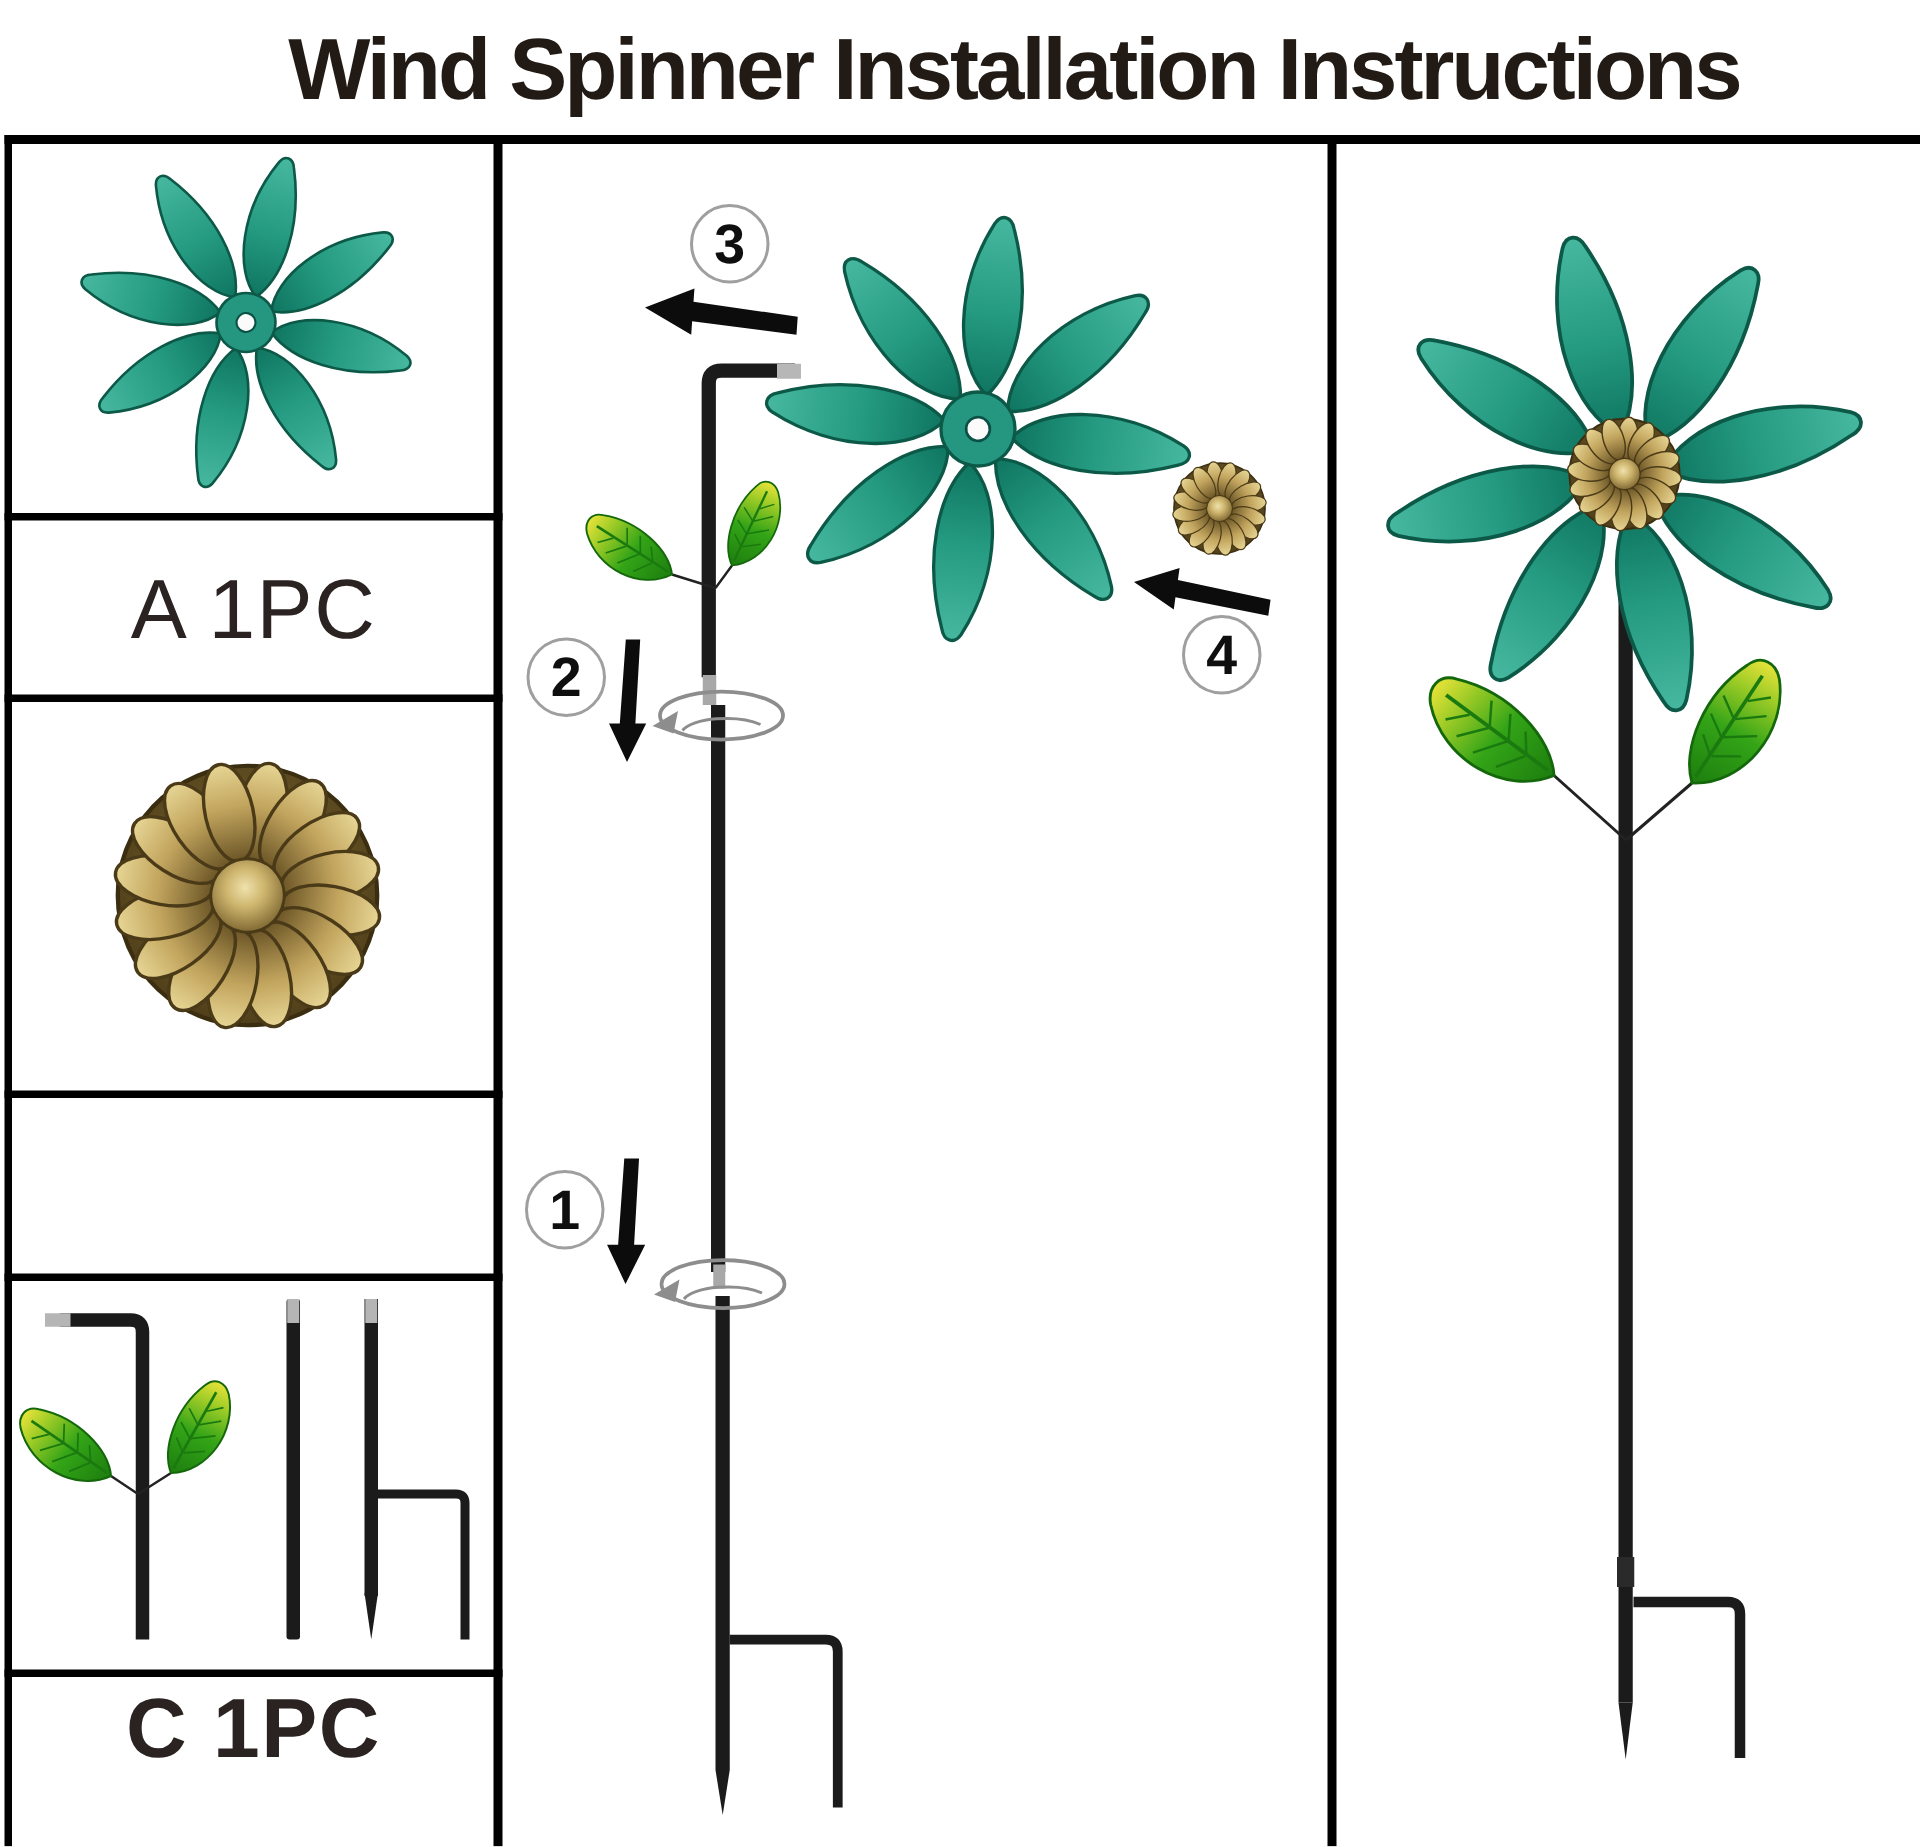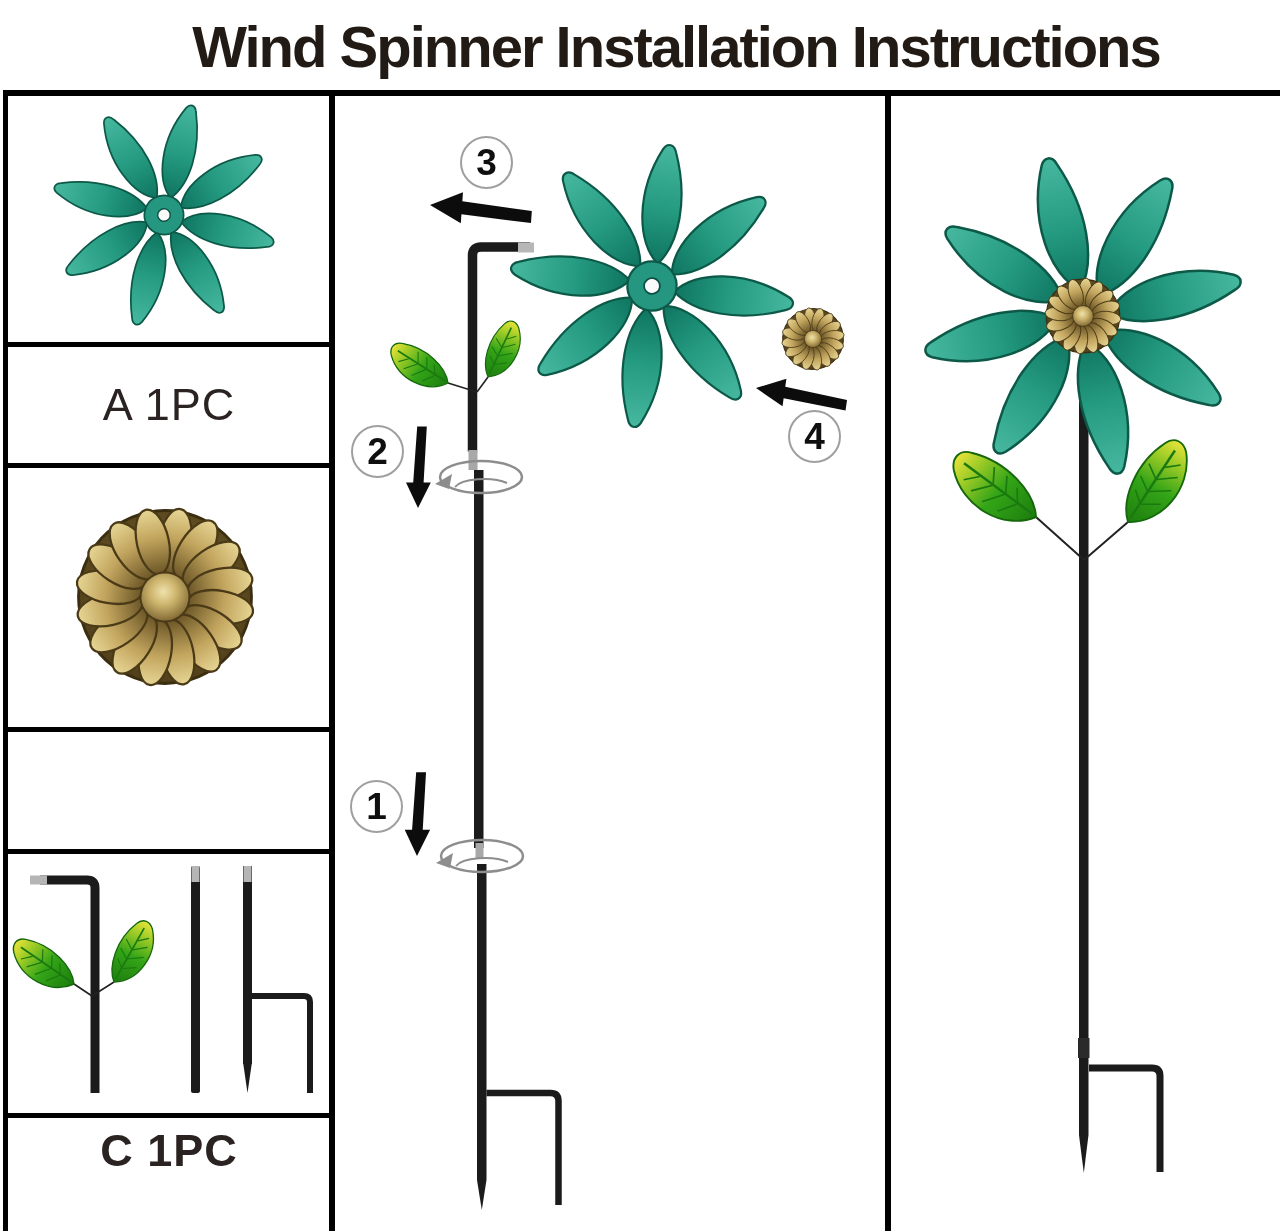--- a/index.html
+++ b/index.html
@@ -19,21 +19,21 @@
   .page-title{
     position:absolute;left:16px;top:4px;width:1280px;height:84px;z-index:3;
     display:flex;align-items:center;justify-content:center;
     font-size:58px;font-weight:bold;letter-spacing:-2px;color:var(--ink);
     white-space:nowrap;
     margin-left:20px;
   }
   .part-label{
     position:absolute;left:3px;width:332px;z-index:3;
     display:flex;align-items:center;justify-content:center;
-    font-size:45px;color:#2a2321;letter-spacing:1px;
+    font-size:56px;color:#2a2321;letter-spacing:1px;
   }
   .lbl-a{top:347px;height:116px;}
   .lbl-b{top:732px;height:117px;}
   .lbl-c{top:1096px;height:110px;font-weight:bold;}
   .step-badge{
     position:absolute;width:53px;height:53px;border-radius:50%;z-index:3;
     background:#fff;border:2px solid var(--circle-gray);box-sizing:border-box;
     display:flex;align-items:center;justify-content:center;
     font-size:37px;font-weight:bold;color:#0f0f0f;
   }

